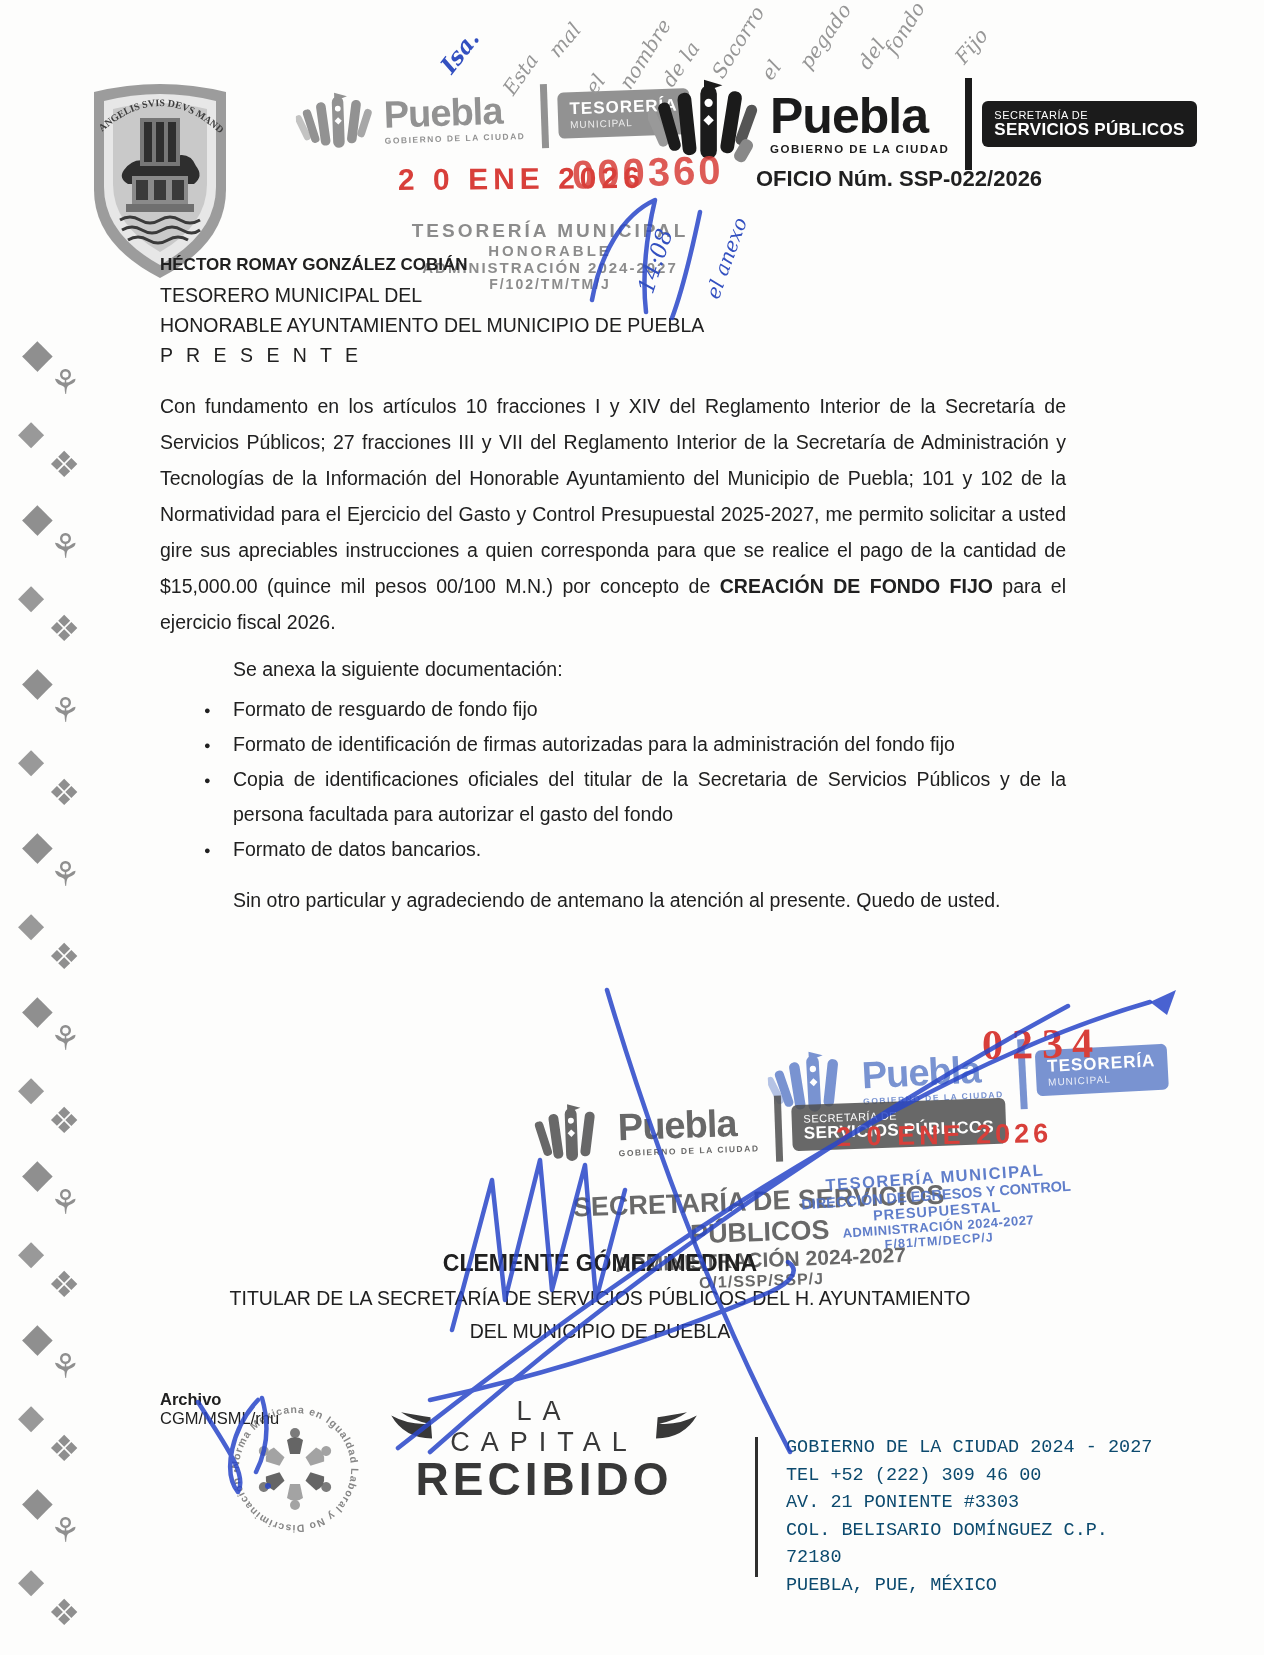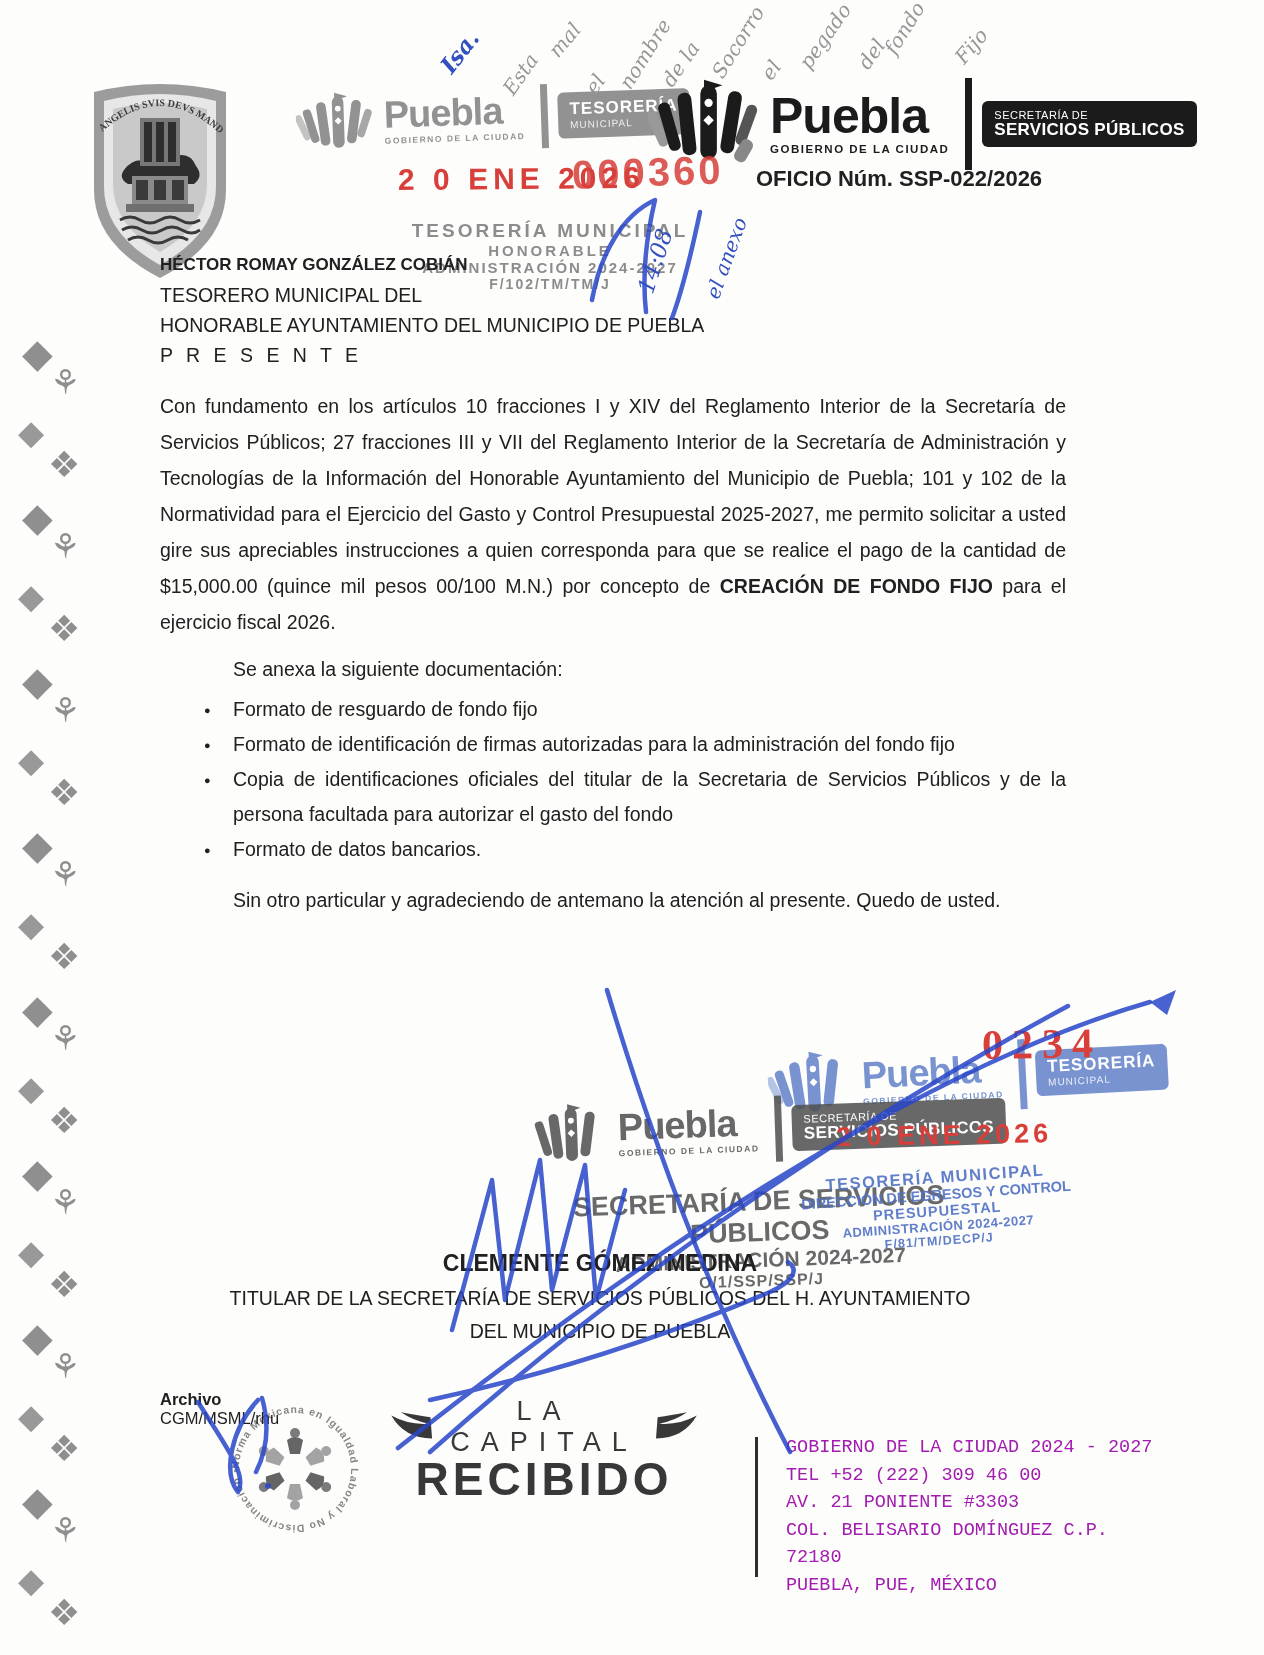--- a/index.html
+++ b/index.html
@@ -92,21 +92,21 @@
   .hw-blue { color:#3350c0; font-size:23px; }
   
   .archive { position:absolute; left:160px; top:1390px; font-size:16.5px; z-index:6; }
   .archive .alabel { font-weight:bold; }
   .cert-stamp { position:absolute; left:222px; top:1396px; z-index:4; opacity:.9; }
   .capital-logo { position:absolute; left:388px; top:1396px; width:312px; text-align:center; z-index:5; color:#383838; }
   .cap-row { display:flex; align-items:center; justify-content:center; gap:6px; }
   .cap-l1 { font-weight:normal; font-size:27px; letter-spacing:11px; }
   .cap-l2 { font-weight:bold; font-size:46px; letter-spacing:4px; line-height:.95; }
   .footer-addr { position:absolute; left:786px; top:1434px; z-index:5;
-    font-family:"Liberation Mono",monospace; font-size:18.5px; line-height:27.5px; color:#a21caf; }
+    font-family:"Liberation Mono",monospace; font-size:18.5px; line-height:27.5px; color:#0c4a6e; }
   .footer-rule { position:absolute; left:755px; top:1437px; width:3px; height:140px; background:#2f2f2f; z-index:5; }
   .sig-svg { position:absolute; inset:0; z-index:40; pointer-events:none; }
 </style>
 </head>
 <body>
 
 <div class="page">
 
   <div class="talavera" id="talavera">
       <div class="tala-unit">

